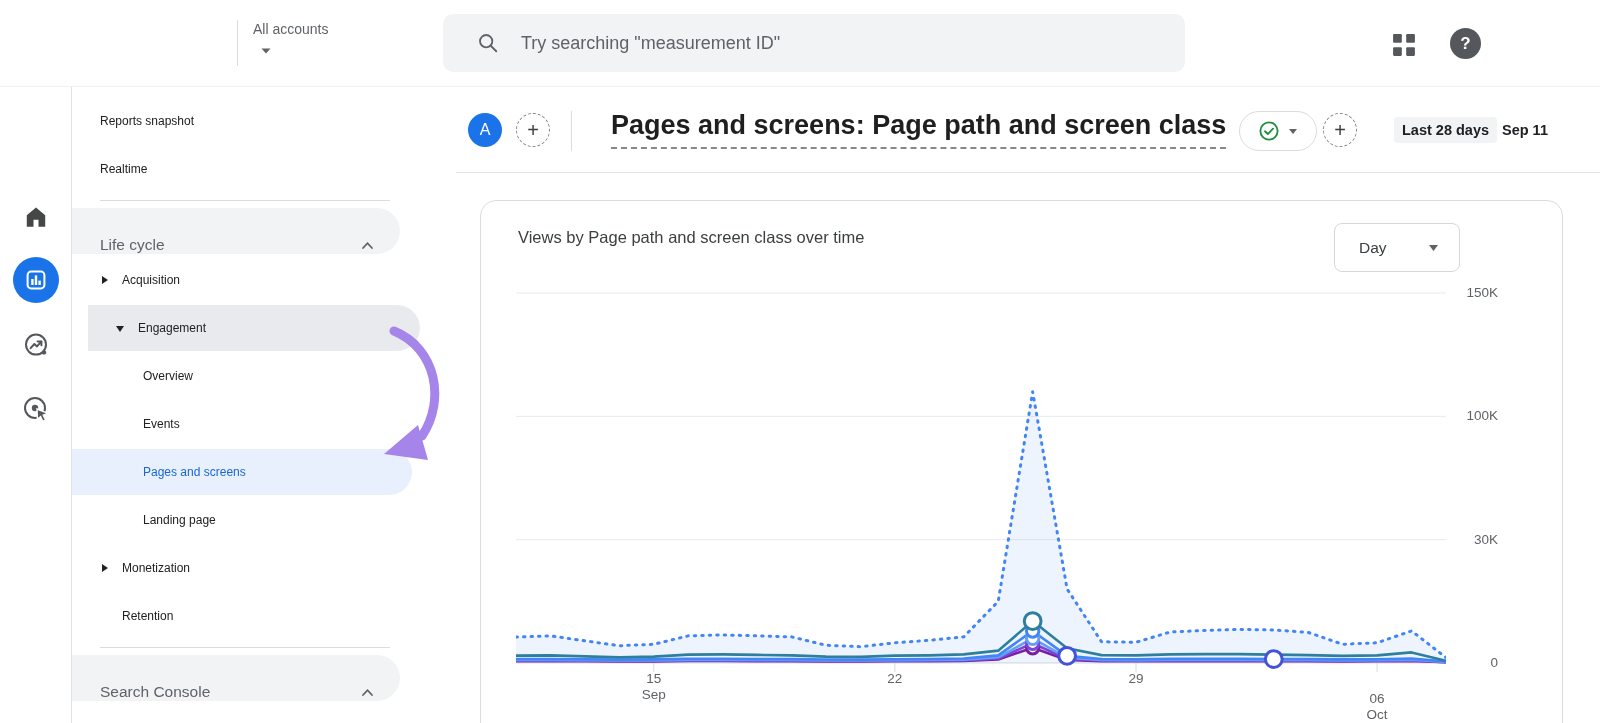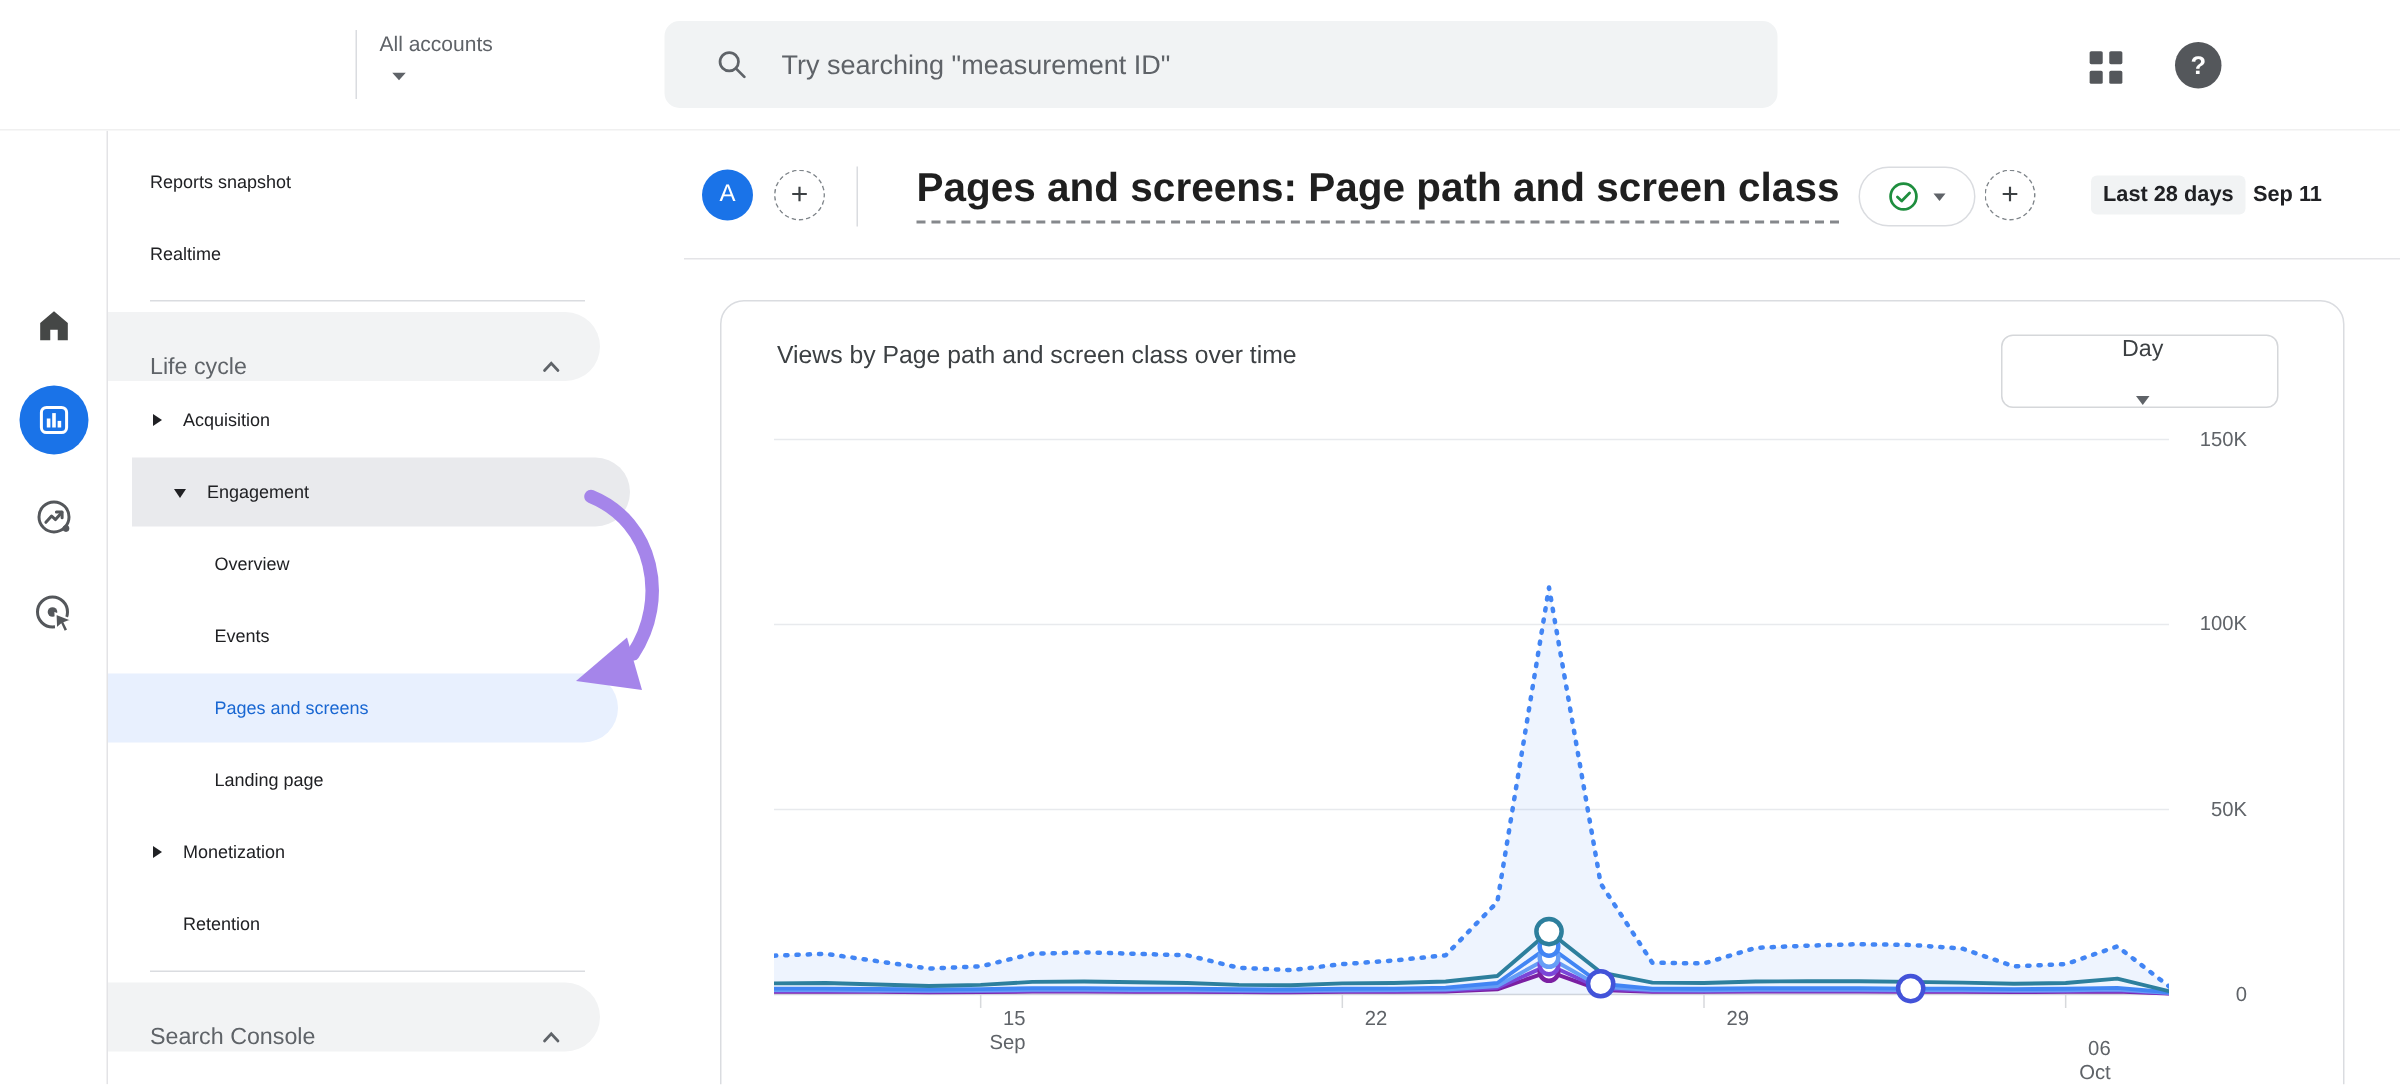--- a/index.html
+++ b/index.html
@@ -76,26 +76,26 @@
   .daterange { position:absolute; left:1394px; top:117px; background:#f1f3f4; border-radius:4px;
                padding:5px 8px; font-size:14.5px; font-weight:bold; color:#202124; cursor:pointer; }
   .datestart { position:absolute; left:1502px; top:122px; font-size:14.5px; font-weight:bold;
                color:#202124; cursor:pointer; white-space:nowrap; }
   .main-divider { position:absolute; left:450px; top:172px; right:0; height:1px; background:#e4e4e7; }
 
   
   .card { position:absolute; left:480px; top:200px; width:1083px; height:545px; background:#fff;
           border:1px solid #dadce0; border-radius:16px; }
   .card-title { position:absolute; left:37px; top:27px; font-size:16.5px; color:#3c4043; }
-  .day-select { position:absolute; left:853px; top:22px; width:185px; height:49px; border:1px solid #d5d7da;
+  .day-select { position:absolute; left:853px; top:22px; width:126px; height:49px; border:1px solid #d5d7da;
                 border-radius:8px; display:flex; align-items:center; justify-content:space-between;
-                padding:0 20px 0 24px; font-size:15.5px; color:#3c4043; cursor:pointer; background:#fff;flex-direction:column; }
+                padding:0 20px 0 24px; font-size:15.5px; color:#3c4043; cursor:pointer; background:#fff; }
   .plot { position:absolute; left:35px; top:85px; }
   .ylab { position:absolute; width:52px; text-align:right; font-size:13.5px; color:#5f6368; }
-  .xlab { position:absolute; width:60px; text-align:right; font-size:13.5px; color:#5f6368; line-height:16px; }
+  .xlab { position:absolute; width:60px; text-align:center; font-size:13.5px; color:#5f6368; line-height:16px; }
 </style>
 </head>
 <body>
 
 <div class="app">
 
   <header class="hdr">
     <div class="hdr-vdiv"></div>
     <div class="acct">All accounts</div>
     <svg class="acct-caret" width="12" height="8" viewBox="0 0 12 8">
@@ -263,21 +263,21 @@
         <circle cx="516.6666666666666" cy="357.26666666666665" r="6.2" fill="#fff" stroke="#7a46d8" stroke-width="3"></circle>
         <circle cx="516.6666666666666" cy="352.3333333333333" r="6.2" fill="#fff" stroke="#669df6" stroke-width="3"></circle>
         <circle cx="516.6666666666666" cy="344.93333333333334" r="6.2" fill="#fff" stroke="#4285f4" stroke-width="3"></circle>
         <circle cx="516.6666666666666" cy="335.06666666666666" r="8.4" fill="#fff" stroke="#2d7f9d" stroke-width="3"></circle>
         <circle cx="551.1111111111111" cy="369.8466666666667" r="8.4" fill="#fff" stroke="#4353d9" stroke-width="3"></circle>
         <circle cx="757.7777777777778" cy="373.05333333333334" r="8.4" fill="#fff" stroke="#4353d9" stroke-width="3"></circle>
       </svg>
     <div id="ylabels">
         <div class="ylab" style="left: 965px; top: 84px;">150K</div>
         <div class="ylab" style="left: 965px; top: 207.333px;">100K</div>
-        <div class="ylab" style="left: 965px; top: 330.667px;">50K</div>
+        <div class="ylab" style="left: 965px; top: 330.667px;">30K</div>
         <div class="ylab" style="left: 965px; top: 454px;">0</div>
       </div>
     <div id="xlabels">
         <div class="xlab" style="left: 142.778px; top: 470px;">
           <div>15</div>
           <div>Sep</div>
         </div>
         <div class="xlab" style="left: 383.889px; top: 470px;">
           <div>22</div>
         </div>

